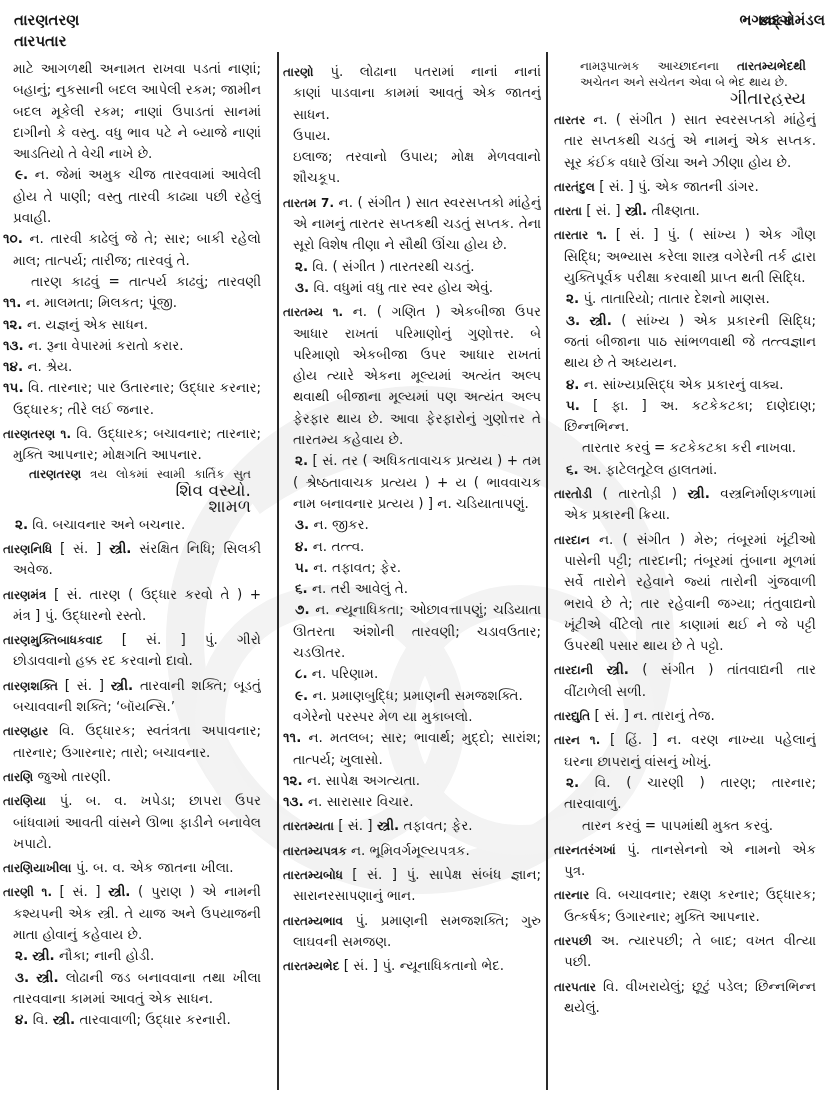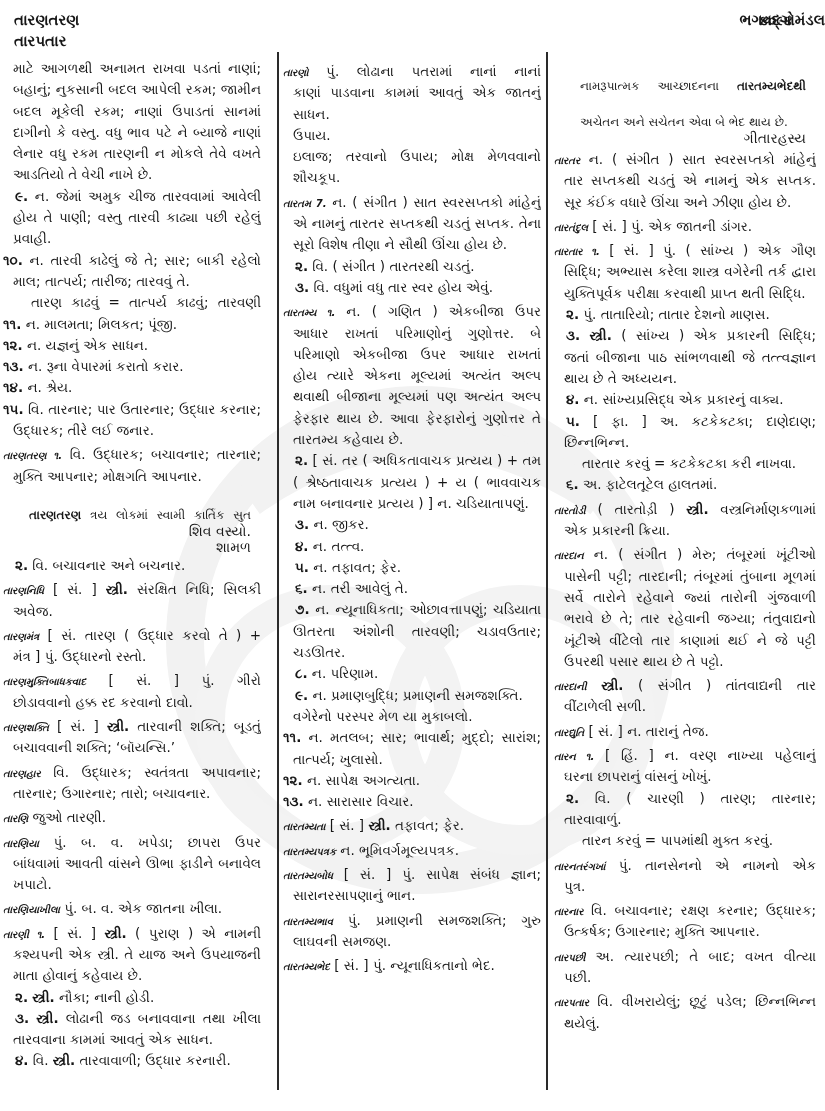--- a/index.html
+++ b/index.html
@@ -15,24 +15,24 @@
   .c1 { left:283px; width:258px; }
   .c2 { left:554px; width:262px; }
   .ln { height:21.3px; line-height:21.3px; font-size:13.5px; overflow:hidden;
         text-align:justify; text-align-last:justify; padding-left:10px; box-sizing:border-box; }
   .k-hw, .k-s2 { text-indent:-10px; }
   .k-hw { margin-top:3px; }
   .k-s1 { text-indent:2px; }
   .k-c { text-indent:0; }
   .k-p { padding-left:28px; }
   .end { text-align-last:left; }
-  .k-q { font-size:12px; height:16px; line-height:16px; padding-left:26px; padding-right:10px;margin-top:20px; }
-  .k-qr { font-size:14px; height:16px; line-height:16px; text-align:left; text-align-last:right; padding-right:10px; }
+  .k-q { font-size:12px; height:16px; line-height:16px; padding-left:26px; padding-right:10px; }
+  .k-qr { font-size:17px; height:16px; line-height:16px; text-align:left; text-align-last:right; padding-right:10px; }
   .b { font-weight:bold; }
-  .k-hw .b:first-child { font-size:10px;font-style:italic; }
+  .k-hw .b:first-child { font-size:12px; }
 </style>
 </head>
 <body>
 
 <svg class="watermark" viewBox="0 0 825 1111" xmlns="http://www.w3.org/2000/svg">
   <circle cx="420" cy="640" r="235" fill="none" stroke="#f2f2f2" stroke-width="38"></circle>
   <circle cx="330" cy="720" r="120" fill="none" stroke="#f3f3f3" stroke-width="30"></circle>
   <circle cx="520" cy="720" r="120" fill="none" stroke="#f3f3f3" stroke-width="30"></circle>
   <path d="M250 500 Q420 380 600 500" fill="none" stroke="#f2f2f2" stroke-width="34"></path>
 </svg>
@@ -45,21 +45,20 @@
 <div class="hdr-page">૪૦૯૪</div>
 
 <div class="rule" style="left:277px"></div>
 <div class="rule" style="left:546px"></div>
 
 <div class="col c0">
     <div class="ln k-c"><span>માટે આગળથી અનામત રાખવા પડતાં નાણાં;</span></div>
     <div class="ln k-c"><span>બહાનું; નુકસાની બદલ આપેલી રકમ; જામીન</span></div>
     <div class="ln k-c"><span>બદલ મૂકેલી રકમ; નાણાં ઉપાડતાં સાનમાં મૂકેલ</span></div>
     <div class="ln k-c"><span>દાગીનો કે વસ્તુ. વધુ ભાવ પટે ને બ્યાજે નાણાં</span></div>
-    <div class="ln k-c"><span>લેનાર વધુ રકમ તારણની ન મોકલે તેવે વખતે</span></div>
     <div class="ln k-c end"><span>આડતિયો તે વેચી નાખે છે.</span></div>
     <div class="ln k-s1"><span class="b">૯.</span><span> ન. જેમાં અમુક ચીજ તારવવામાં આવેલી</span></div>
     <div class="ln k-c"><span>હોય તે પાણી; વસ્તુ તારવી કાઢ્યા પછી રહેલું</span></div>
     <div class="ln k-c end"><span>પ્રવાહી.</span></div>
     <div class="ln k-s2"><span class="b">૧૦.</span><span> ન. તારવી કાઢેલું જે તે; સાર; બાકી રહેલો</span></div>
     <div class="ln k-c end"><span>માલ; તાત્પર્ય; તારીજ; તારવવું તે.</span></div>
     <div class="ln k-p end"><span>તારણ કાઢવું = તાત્પર્ય કાઢવું; તારવણી કરવી.</span></div>
     <div class="ln k-s2 end"><span class="b">૧૧.</span><span> ન. માલમતા; મિલકત; પૂંજી.</span></div>
     <div class="ln k-s2 end"><span class="b">૧૨.</span><span> ન. યજ્ઞનું એક સાધન.</span></div>
     <div class="ln k-s2 end"><span class="b">૧૩.</span><span> ન. રૂના વેપારમાં કરાતો કરાર.</span></div>
@@ -140,20 +139,21 @@
     <div class="ln k-hw end"><span class="b">તારતમ્યભેદ</span><span> [ સં. ] પું. ન્યૂનાધિકતાનો ભેદ.</span></div>
   </div>
 <div class="col c2">
     <div class="ln k-q"><span>નામરૂપાત્મક આચ્છાદનના </span><span class="b">તારતમ્યભેદથી</span></div>
     <div class="ln k-q end"><span>અચેતન અને સચેતન એવા બે ભેદ થાય છે.</span></div>
     <div class="ln k-qr"><span>ગીતારહસ્ય</span></div>
     <div class="ln k-hw"><span class="b">તારતર</span><span> ન. ( સંગીત ) સાત સ્વરસપ્તકો માંહેનું</span></div>
     <div class="ln k-c"><span>તાર સપ્તકથી ચડતું એ નામનું એક સપ્તક. તેના</span></div>
     <div class="ln k-c end"><span>સૂર કંઈક વધારે ઊંચા અને ઝીણા હોય છે.</span></div>
     <div class="ln k-hw end"><span class="b">તારતંદુલ</span><span> [ સં. ] પું. એક જાતની ડાંગર.</span></div>
+    <div class="ln k-hw end"><span class="b">તારતા</span><span> [ સં. ] </span><span class="b">સ્ત્રી.</span><span> તીક્ષ્ણતા.</span></div>
     <div class="ln k-hw"><span class="b">તારતાર ૧.</span><span> [ સં. ] પું. ( સાંખ્ય ) એક ગૌણ</span></div>
     <div class="ln k-c"><span>સિદ્ધિ; અભ્યાસ કરેલા શાસ્ત્ર વગેરેની તર્ક દ્વારા</span></div>
     <div class="ln k-c end"><span>યુક્તિપૂર્વક પરીક્ષા કરવાથી પ્રાપ્ત થતી સિદ્ધિ.</span></div>
     <div class="ln k-s1 end"><span class="b">૨.</span><span> પું. તાતારિયો; તાતાર દેશનો માણસ.</span></div>
     <div class="ln k-s1"><span class="b">૩.</span><span> </span><span class="b">સ્ત્રી.</span><span> ( સાંખ્ય ) એક પ્રકારની સિદ્ધિ;</span></div>
     <div class="ln k-c"><span>જતાં બીજાના પાઠ સાંભળવાથી જે તત્ત્વજ્ઞાન</span></div>
     <div class="ln k-c end"><span>થાય છે તે અધ્યયન.</span></div>
     <div class="ln k-s1 end"><span class="b">૪.</span><span> ન. સાંખ્યપ્રસિદ્ધ એક પ્રકારનું વાક્ય.</span></div>
     <div class="ln k-s1"><span class="b">૫.</span><span> [ ફા. ] અ. કટકેકટકા; દાણેદાણ; ખેદાનમેદાન;</span></div>
     <div class="ln k-c end"><span>છિન્નભિન્ન.</span></div>

